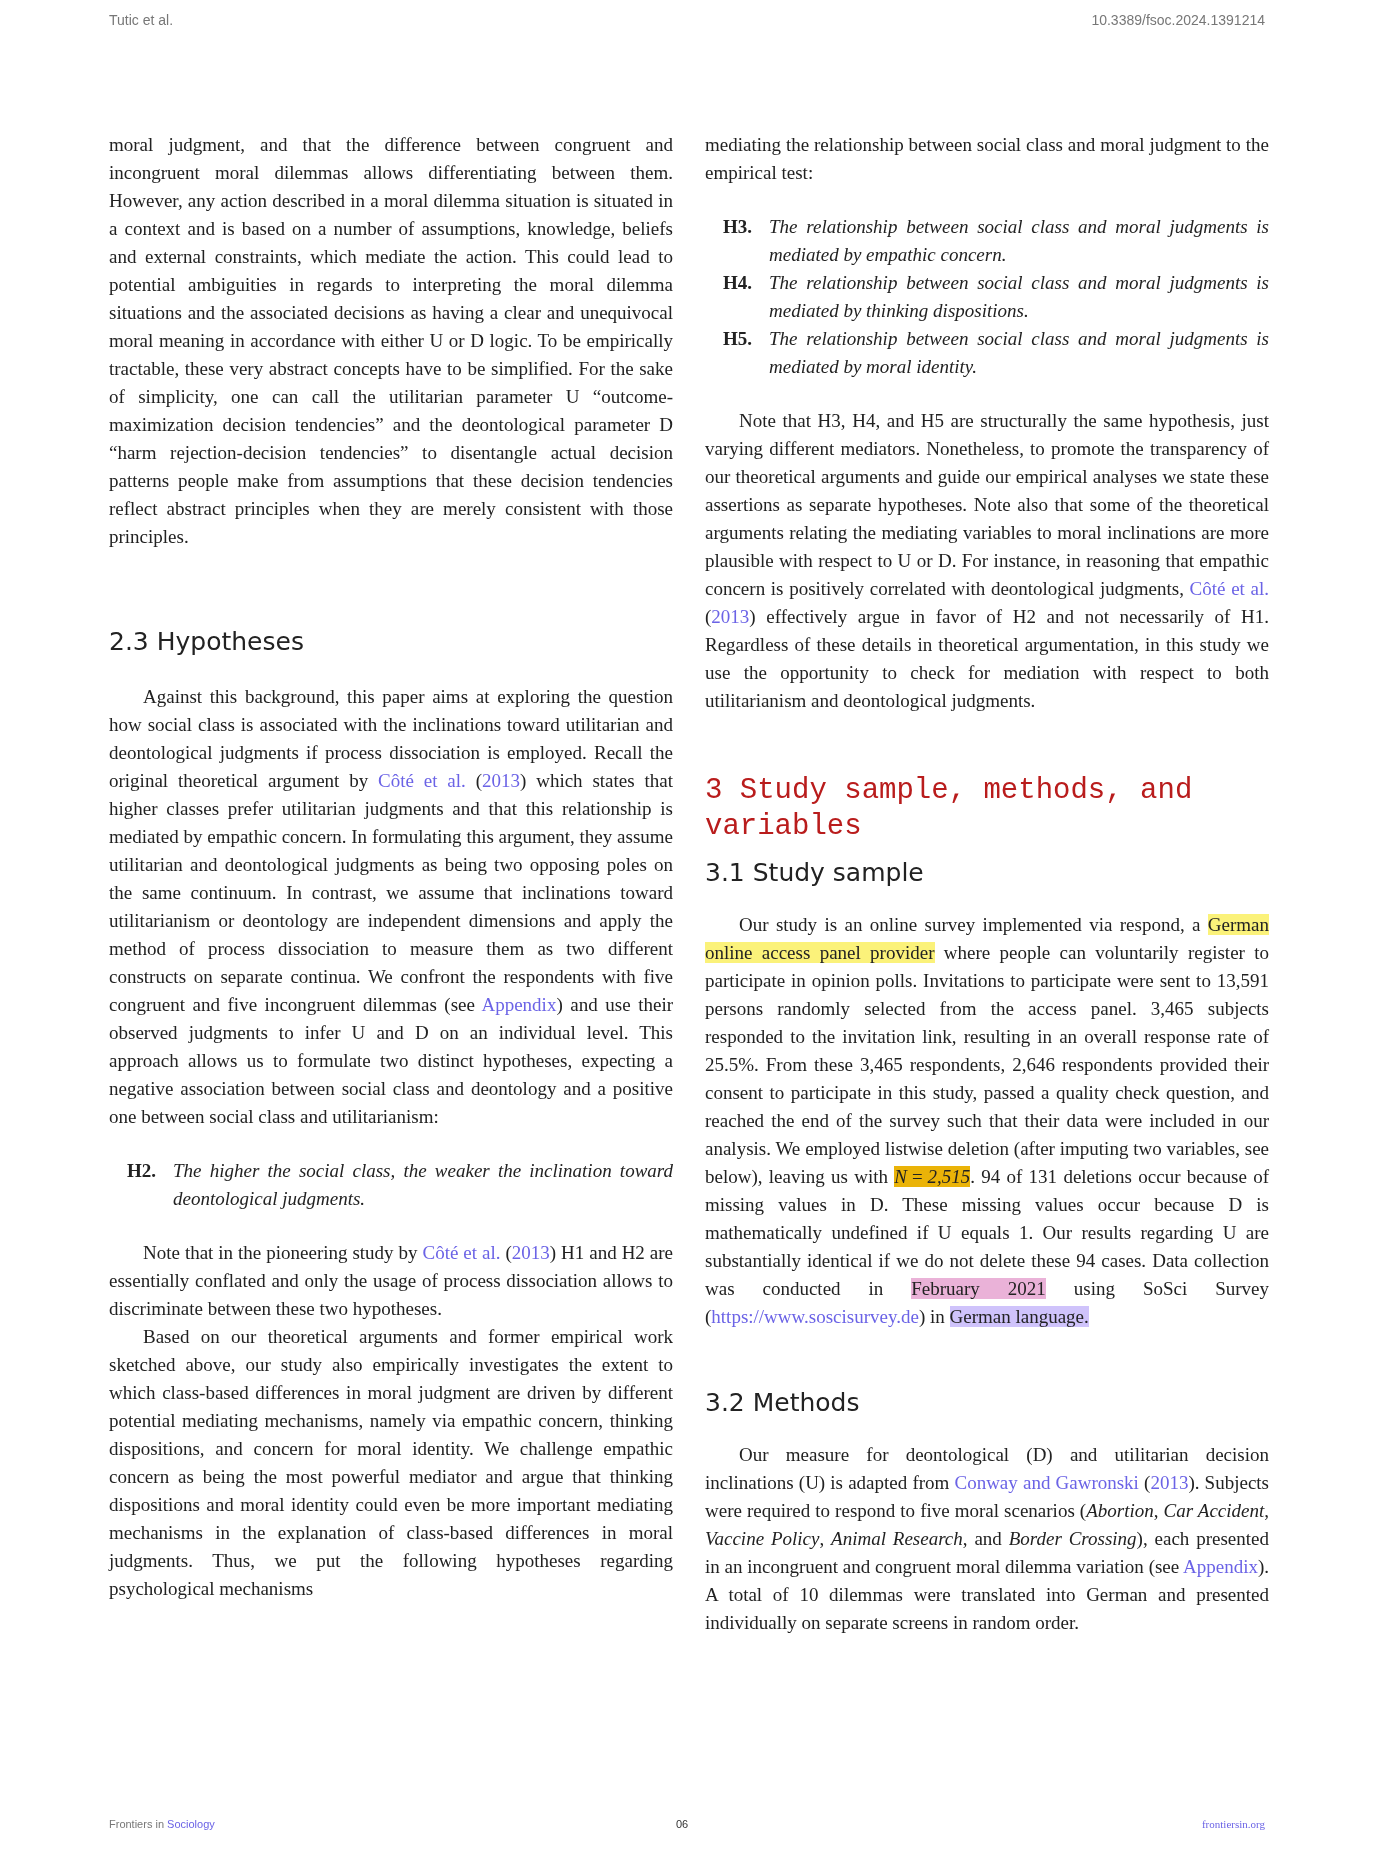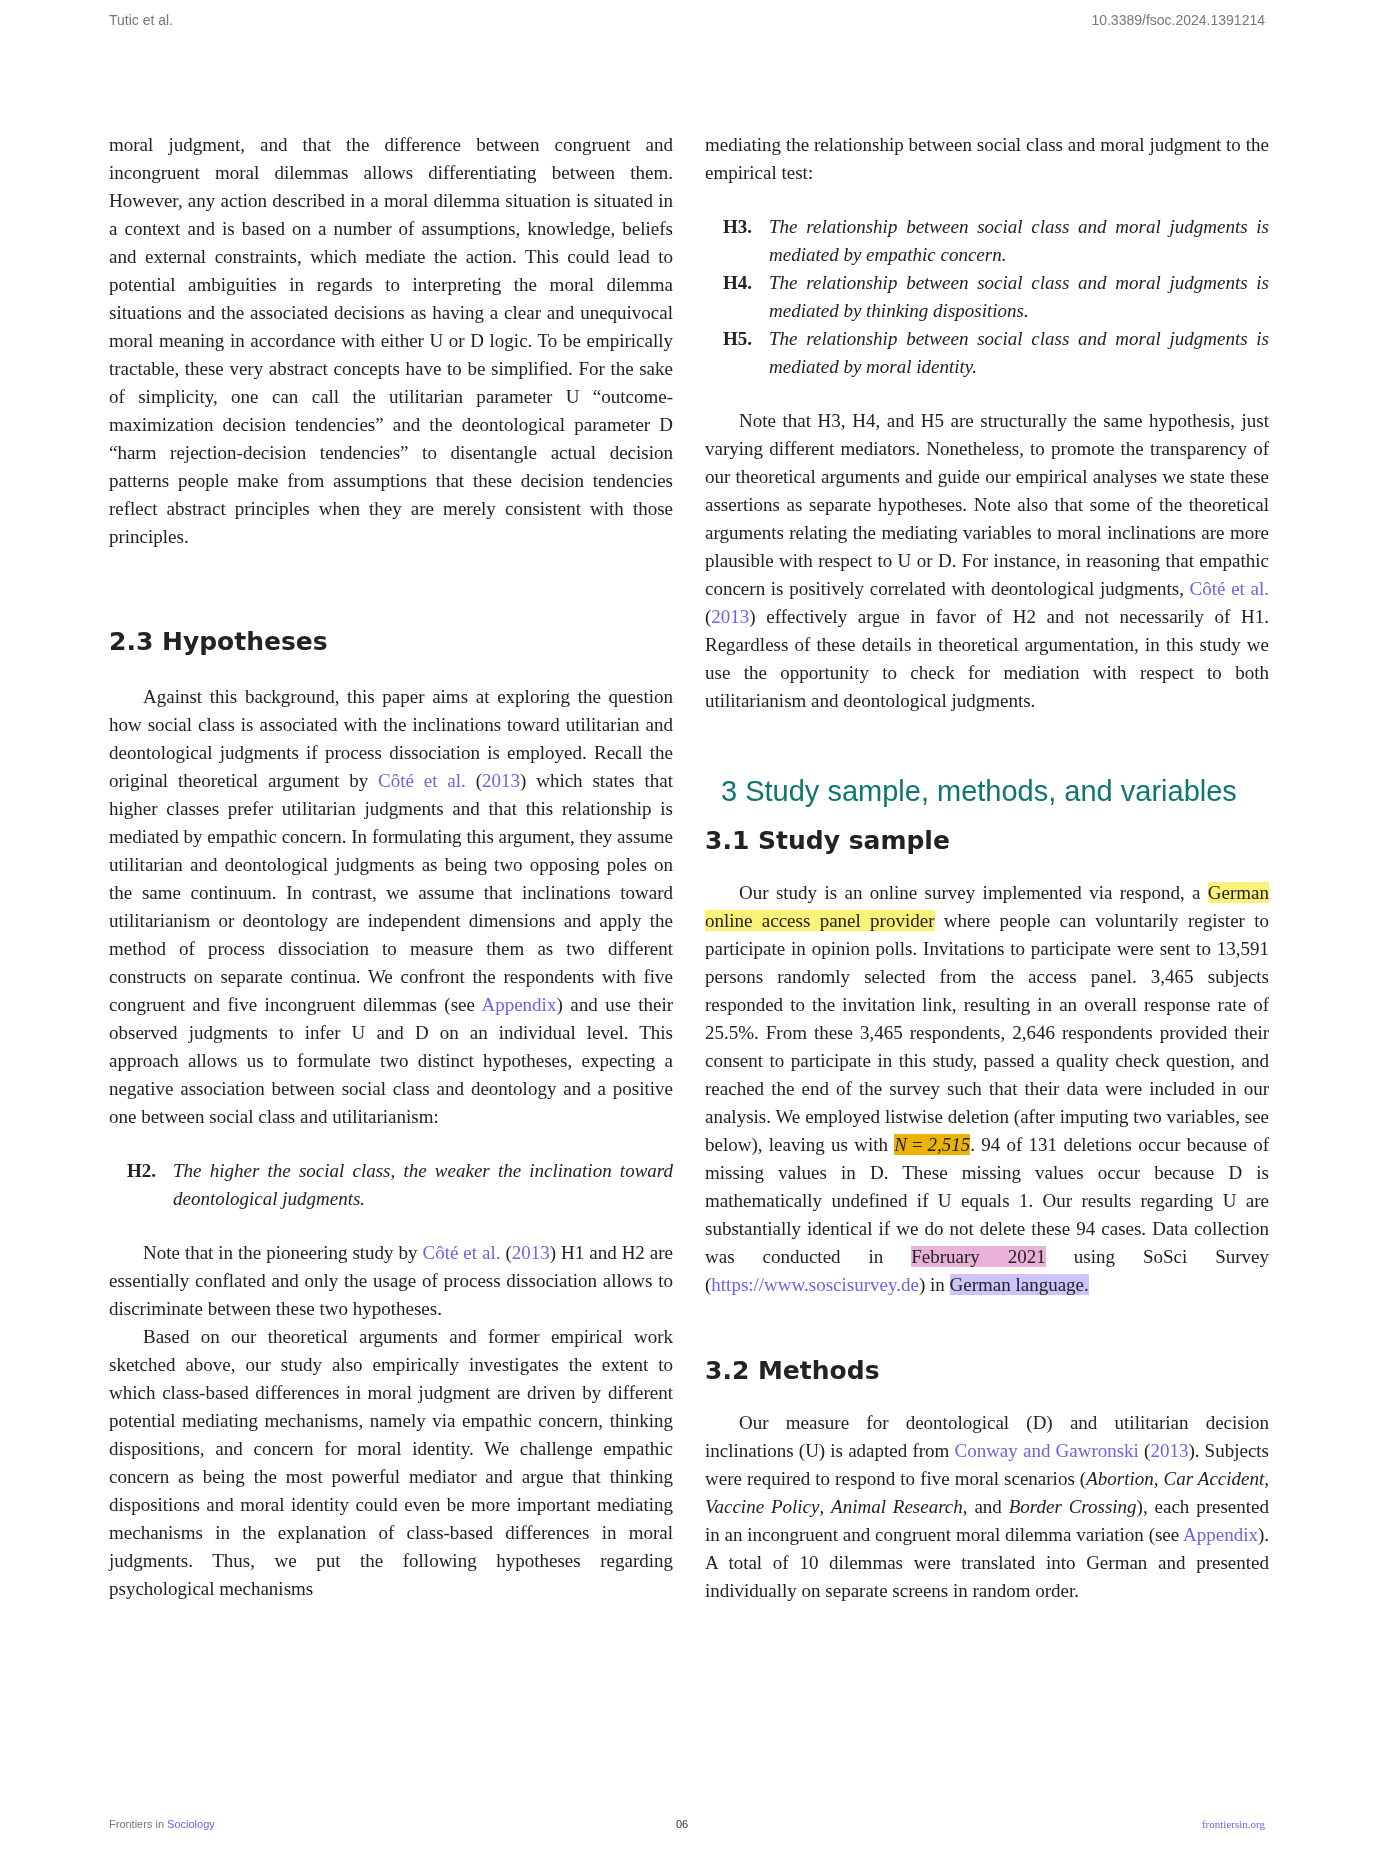--- a/index.html
+++ b/index.html
@@ -6,22 +6,22 @@
   body { width: 1374px; height: 1856px; position: relative; overflow: hidden; color: #222; }
   .hdr { position: absolute; top: 12px; font-family: "Liberation Sans", sans-serif; font-size: 14px; color: #777; }
   .hdr.left { left: 109px; }
   .hdr.right { right: 109px; }
   .col { position: absolute; top: 131px; width: 564px; font-family: "Liberation Serif", serif; font-size: 19px; line-height: 28px; }
   .col.left { left: 109px; }
   .col.right { left: 705px; }
   p { margin: 0; text-align: justify; }
   p.ind { text-indent: 34px; }
   .link { color: #6b63e6; }
-  h2.sec { font-family: "DejaVu Sans", sans-serif; font-weight: bold; font-size: 25px; color: #222; margin: 0; line-height: 32px; }
-  h1.main { font-family: Liberation Sans, sans-serif; font-weight: normal; font-size: 29px; color: #0f766e; margin: 16px; line-height: 36px; }
+  h2.sec { font-family: "DejaVu Sans", sans-serif; font-weight: normal; font-size: 25px; color: #222; margin: 0; line-height: 32px; }
+  h1.main { font-family: Liberation Mono, monospace; font-weight: normal; font-size: 29px; color: #b91c1c; margin: 0; line-height: 36px; }
   .hyp { display: flex; margin-left: 18px; }
   .hyp .lbl { font-weight: bold; width: 46px; flex: none; }
   .hyp .txt { font-style: italic; text-align: justify; flex: 1; }
   .hl-yellow { background: #fbf27a; }
   .hl-green { background: #eab308; }
   .hl-pink { background: #eab2d8; }
   .hl-purple { background: #cfc3fb; }
   i { font-style: italic; }
   .ftr { position: absolute; top: 1818px; font-family: "Liberation Sans", sans-serif; font-size: 11px; color: #777; }
   .ftr.left { left: 109px; }

